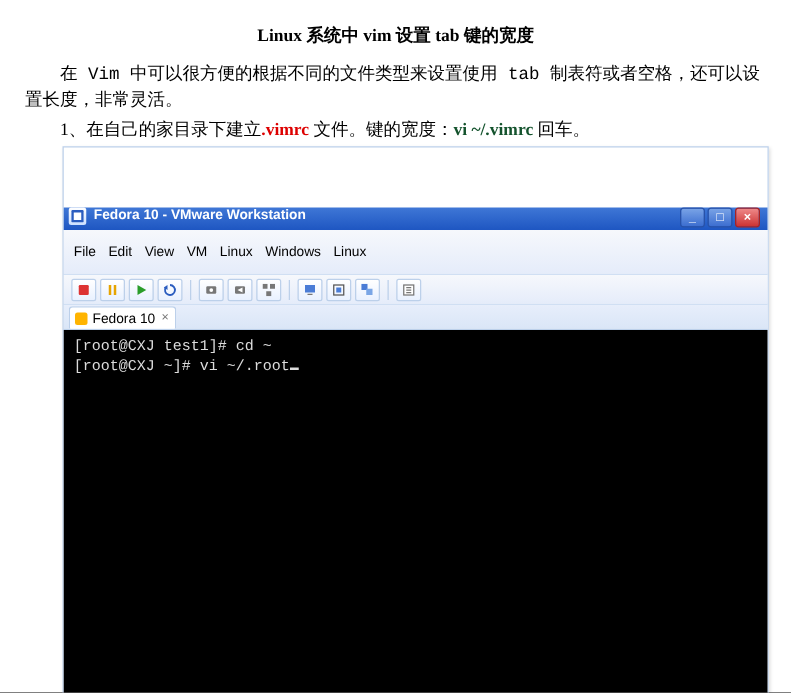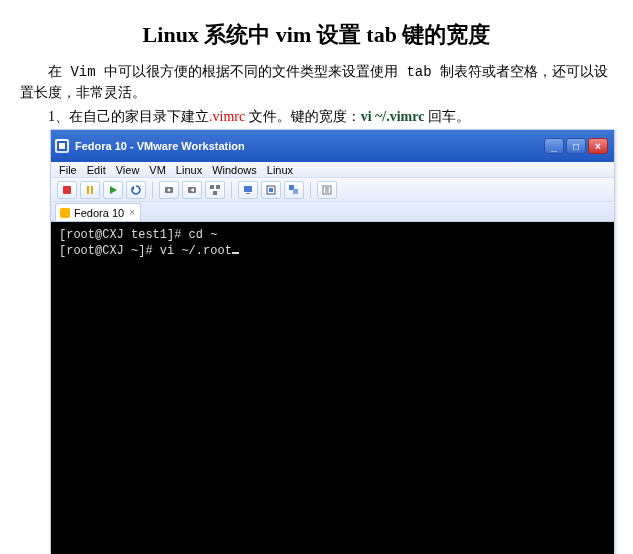--- a/index.html
+++ b/index.html
@@ -10,46 +10,47 @@
     font-family: "SimSun", "宋体", serif;
     font-size: 14px;
     color: #000;
     padding: 20px 10px 0 10px;
     position: relative;
     overflow: hidden;
   }
   .title {
     text-align: center;
     font-weight: bold;
-    font-size: 22px;
+    font-size: 14px;
     margin-bottom: 12px;
   }
   .para {
     line-height: 1.5;
     margin-bottom: 2px;
     padding: 0 10px;
   }
   .indent { text-indent: 2em; font-family: Liberation Mono, monospace; }
-  .red { color: #d00; font-weight: normal; }
+  .red { color: #d00; font-weight: bold; }
   .blue { color: #14532d; font-weight: bold; }
   .vm-outer {
     margin-left: 40px;
     width: 565px;
     border: 1px solid #bcd0ea;
     box-shadow: 1px 1px 3px rgba(0,0,0,.15);
     font-family: Tahoma, Arial, sans-serif;
     font-size: 11px;
   }
   .vm-titlebar {
-    height: 32px;
+    height: 18px;
     background: linear-gradient(#3f77d6, #1e56c2);
     display: flex;
-    align-items: center;
+    align-items: flex-start;
     padding: 0 4px;
     color: #fff;
+    margin-top: 48px;
   }
   .vm-app-icon {
     width: 14px; height: 14px;
     background: linear-gradient(#fff,#cce0ff);
     border-radius: 2px;
     margin-right: 6px;
     display: flex; align-items: center; justify-content: center;
     color: #2a5cbf; font-size: 10px; font-weight: bold;
   }
   .vm-title-text { flex: 1; font-weight: bold; }
@@ -58,21 +59,21 @@
     width: 20px; height: 16px;
     background: linear-gradient(#79a3e6,#3c6ed0);
     border: 1px solid #2852a8;
     border-radius: 3px;
     display: flex; align-items: center; justify-content: center;
     color: #fff; font-size: 10px; font-weight: bold;
     cursor: pointer;
   }
   .win-btn.close { background: linear-gradient(#e88,#c33); border-color:#a22; }
   .vm-menubar {
-    height: 16px;
+    height: 36px;
     background: linear-gradient(#f6f8fc,#e5ecfa);
     display: flex;
     align-items: center;
     gap: 10px;
     padding: 0 8px;
     border-bottom: 1px solid #d0dff3;
     color: #000;
   }
   .vm-menu-item { cursor: pointer; }
   .vm-toolbar {

